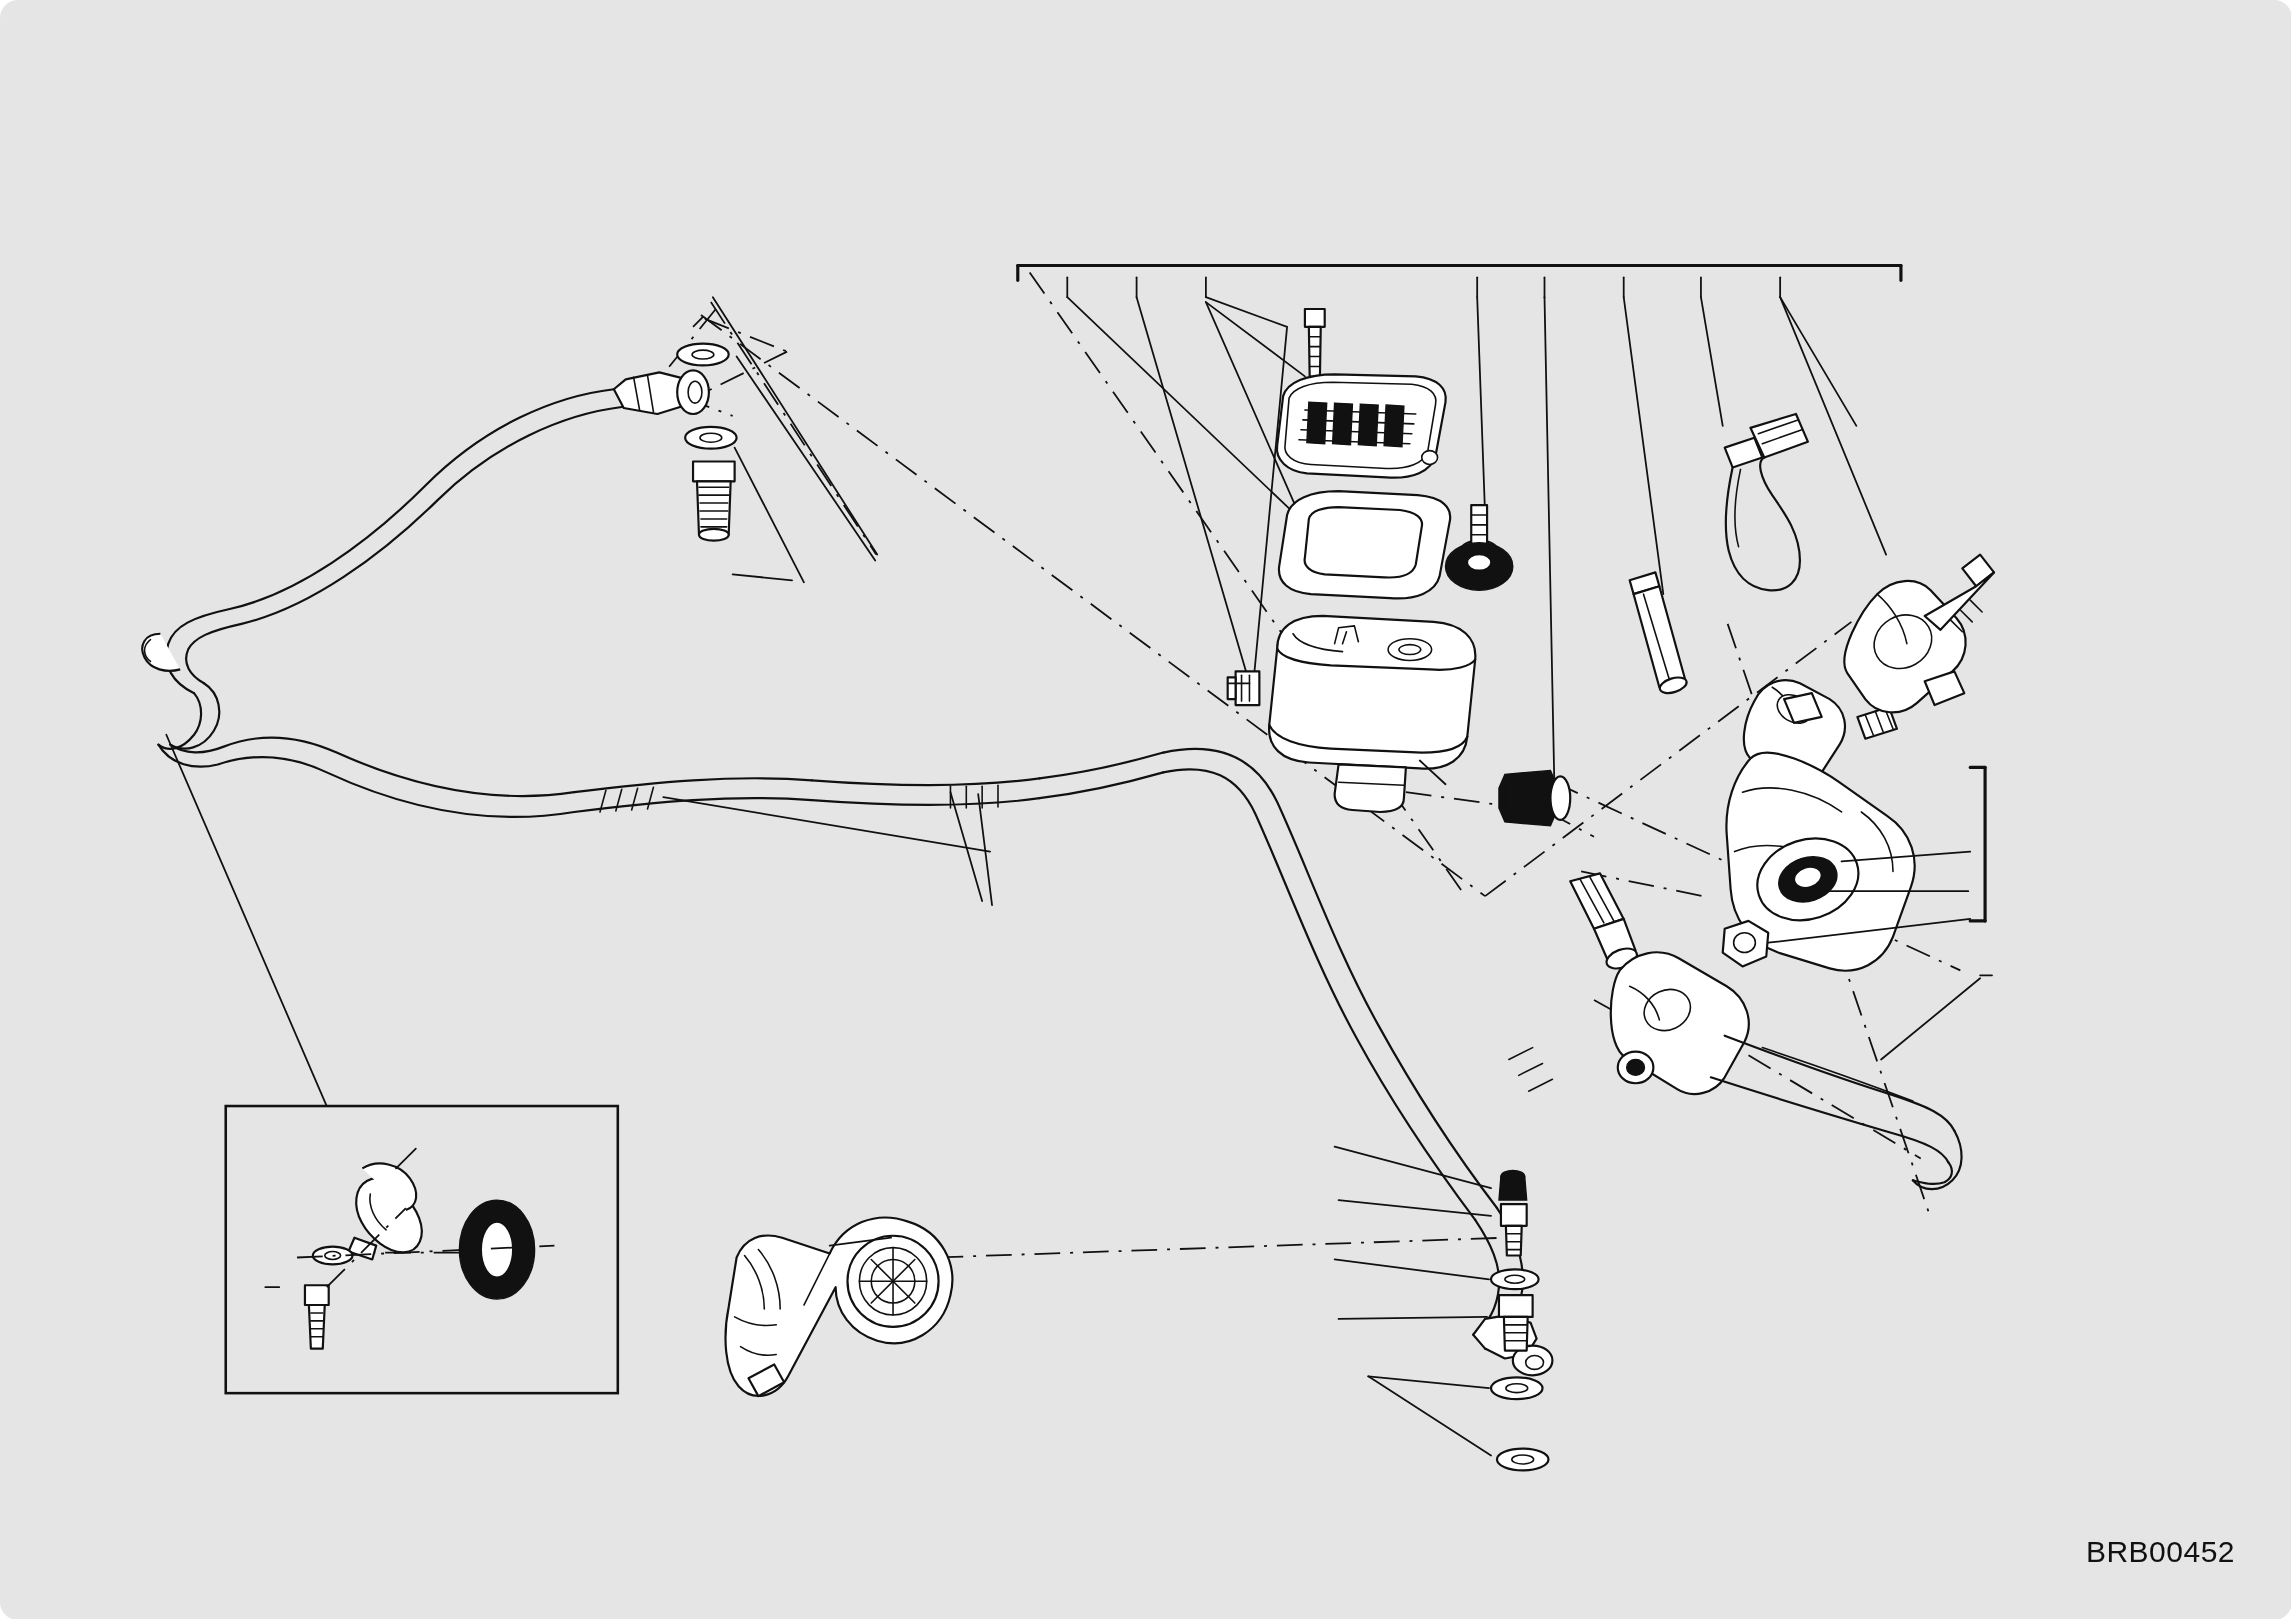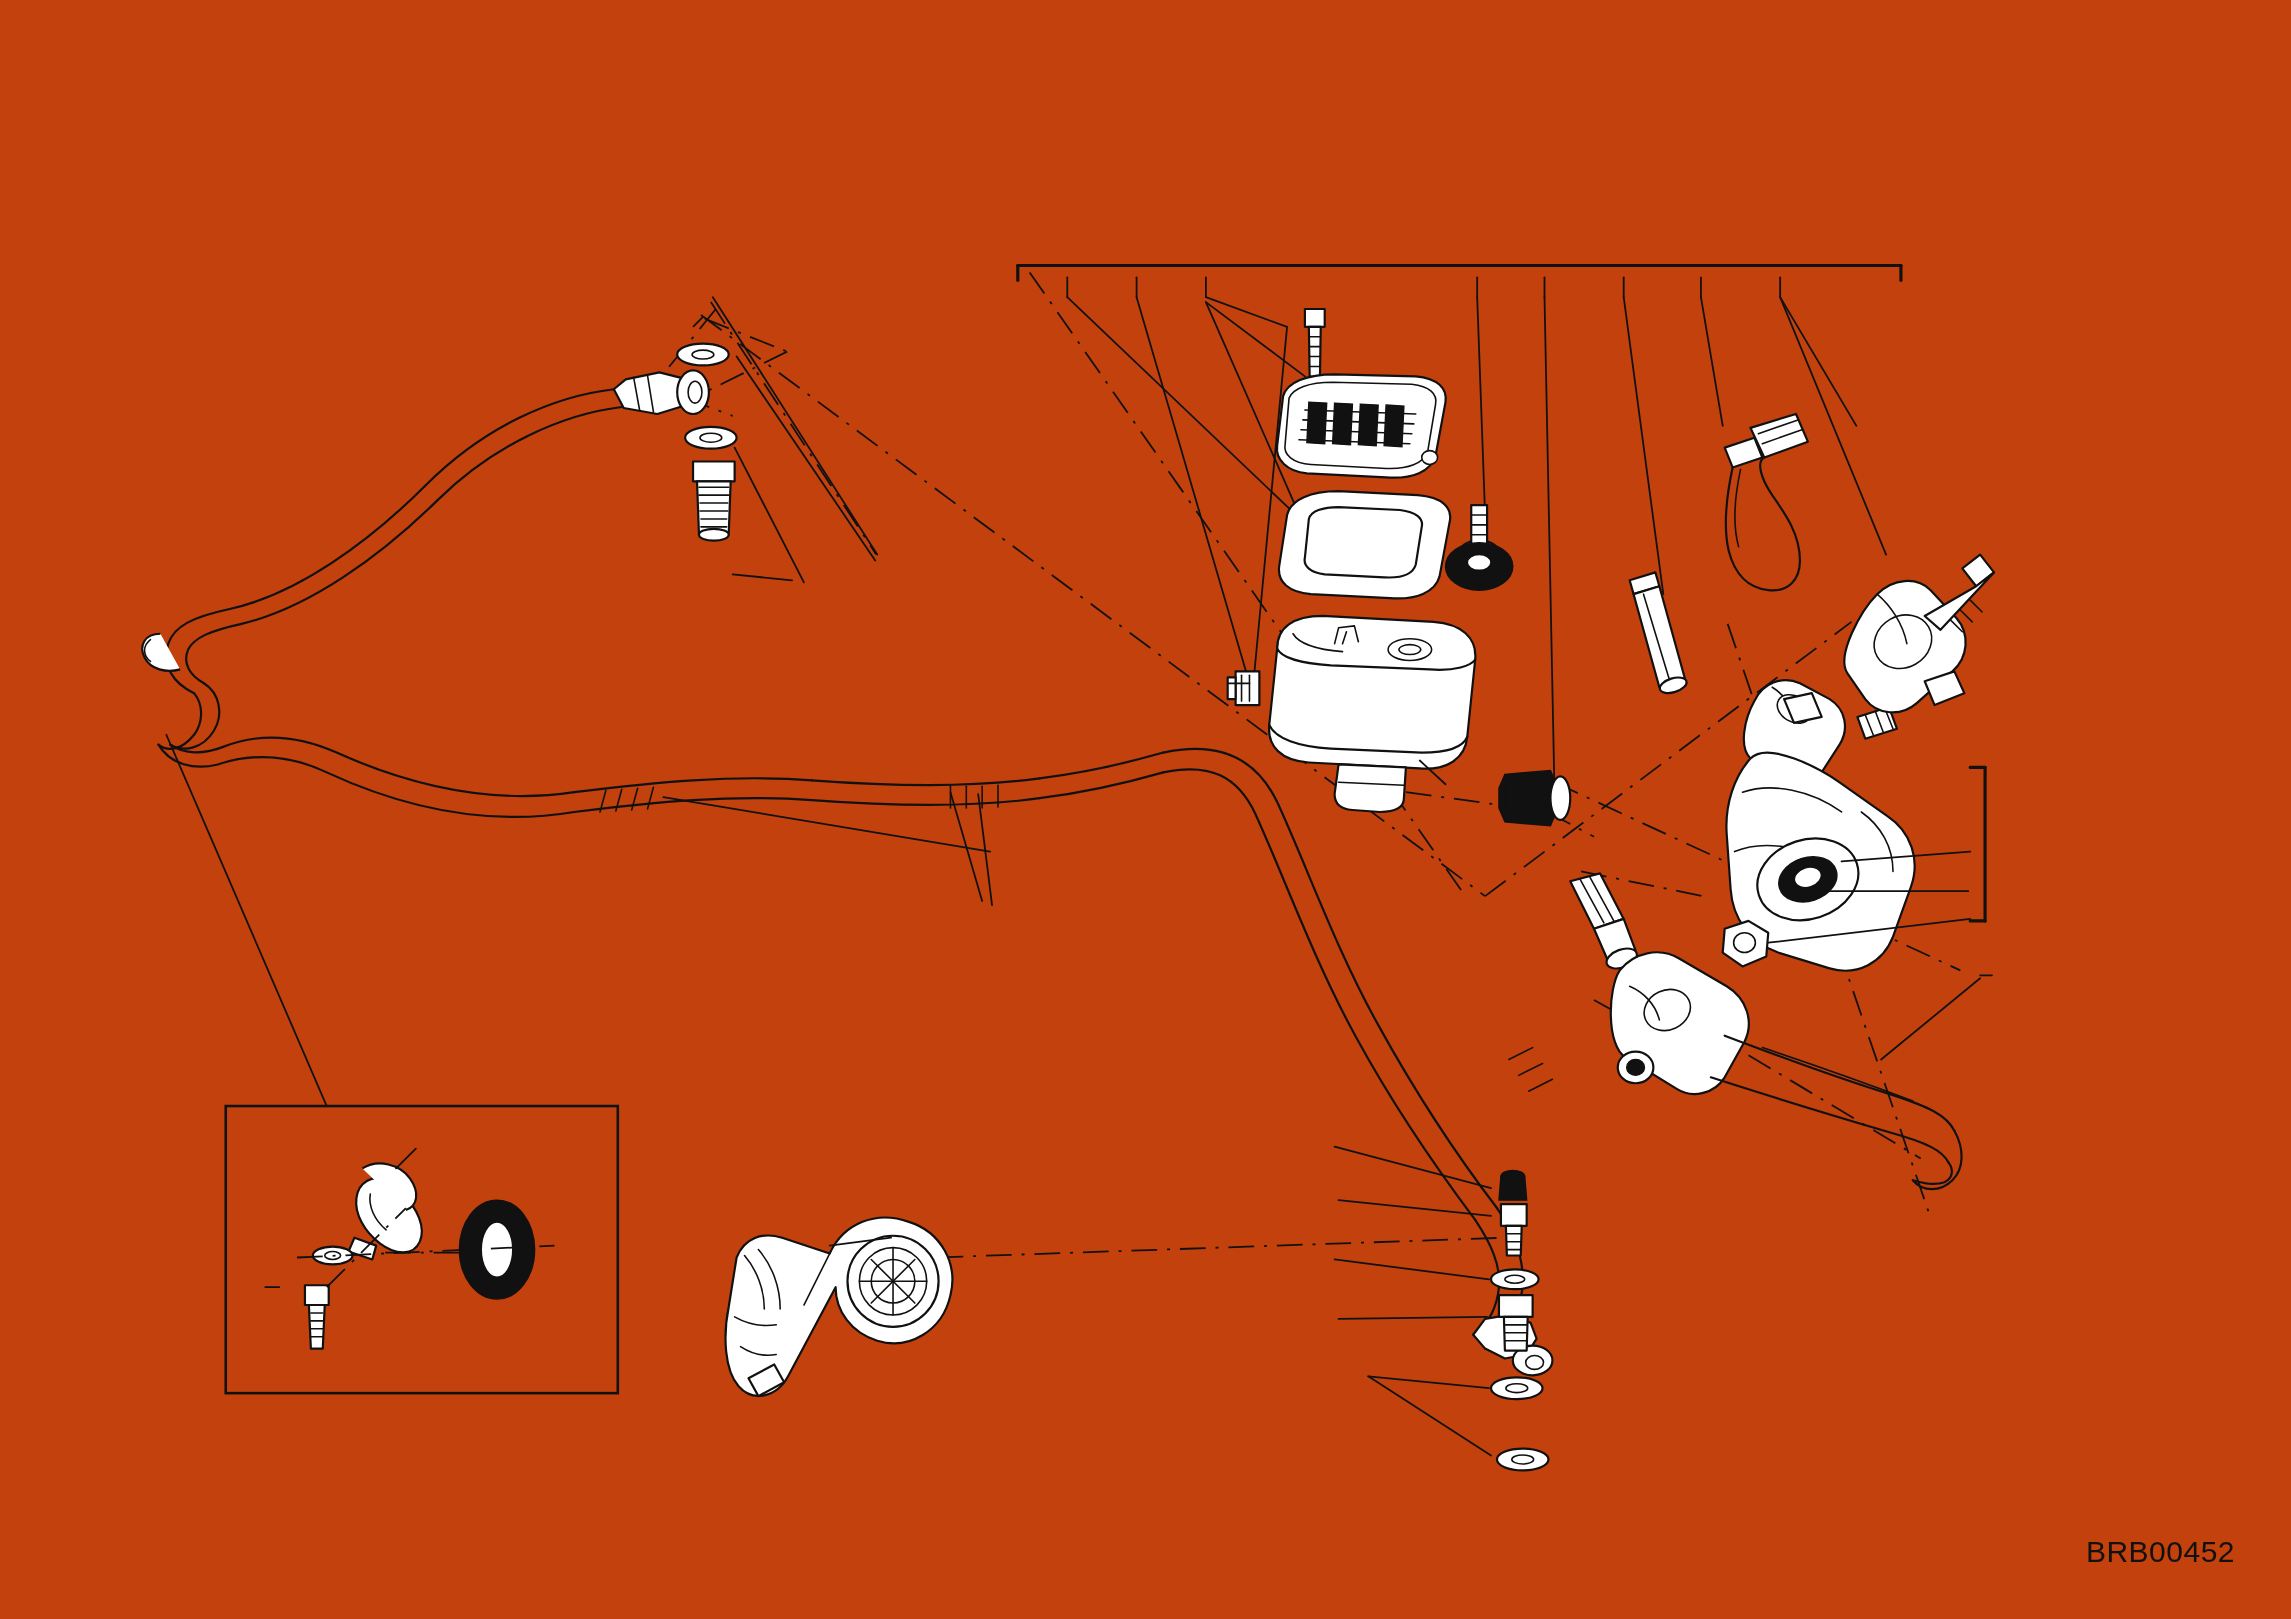--- a/index.html
+++ b/index.html
@@ -10,21 +10,22 @@
   body {
     width: 2292px;
     height: 1620px;
     font-family: "Liberation Sans", sans-serif;
     overflow: hidden;
   }
   #sheet {
     position: relative;
     width: 2292px;
     height: 1620px;
-    background: #c2410c;
+    background: #e5e5e5;
+    border-radius: 18px;
   }
   #diagram-svg {
     position: absolute;
     left: 0;
     top: 0;
     width: 2292px;
     height: 1620px;
   }
   .ref-code {
     position: absolute;

